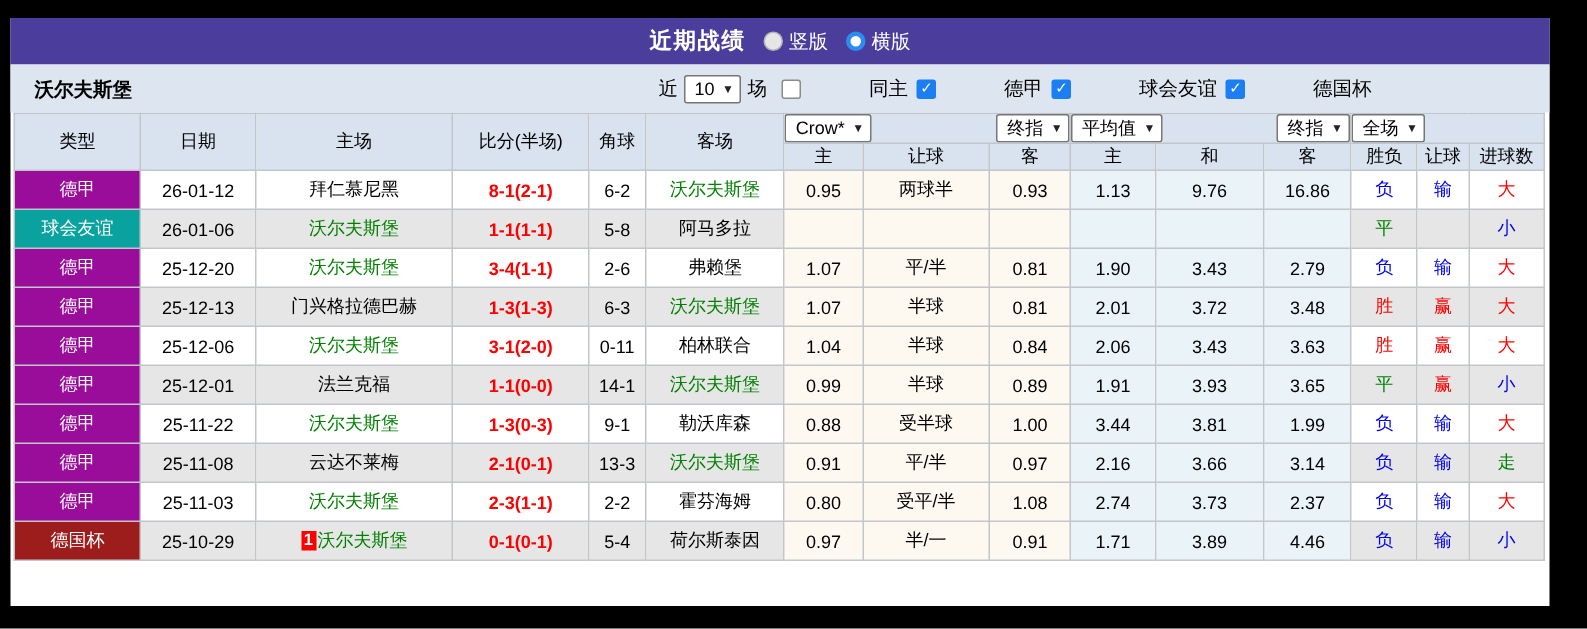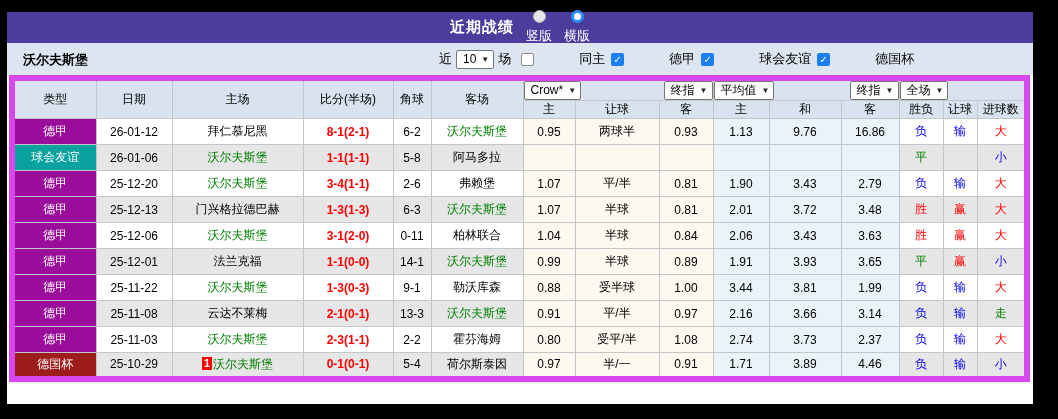--- a/index.html
+++ b/index.html
@@ -5,41 +5,41 @@
   html,body{margin:0;padding:0;}
   body{
     width:1058px;height:419px;background:#000;position:relative;overflow:hidden;
     font-family:"Liberation Sans","DejaVu Sans",sans-serif;
   }
   .content{position:absolute;left:7px;top:12px;width:1026px;height:392px;background:#fff;}
 
   
   .titlebar{height:31px;background:#4b3d9b;display:flex;align-items:center;justify-content:center;gap:12px;color:#fff;}
   .title{font-size:15px;font-weight:bold;letter-spacing:1px;}
-  .radio-item{display:flex;align-items:center;gap:4px;font-size:13px;cursor:default;flex-direction:column;}
+  .radio-item{display:flex;align-items:center;gap:4px;font-size:13px;cursor:default;}
   .radio{width:13px;height:13px;border-radius:50%;box-sizing:border-box;flex:0 0 auto;}
   .radio.off{background:#e6e6e6;border:1px solid #b5b5b5;}
   .radio.on{background:#fff;border:3px solid #2d8cf0;}
 
   
   .filterbar{height:32px;background:#dde6f0;position:relative;font-size:13px;color:#000;}
   .team{position:absolute;left:16px;top:8px;font-weight:bold;font-size:13px;}
   .controls{position:absolute;left:428px;top:5px;height:22px;display:flex;align-items:center;}
   .controls .lbl{margin:0 4px;}
   .sel{display:inline-flex;align-items:center;background:#fff;border:1px solid #767676;border-radius:2px;
        padding:1px 4px 1px 6px;font-size:12px;color:#000;line-height:15px;}
   .sel .arr{font-size:8px;margin-left:5px;color:#222;}
   .cb{width:13px;height:13px;box-sizing:border-box;display:inline-block;flex:0 0 auto;}
   .cb.off{background:#fff;border:1px solid #8b8b8b;border-radius:2px;}
   .cb.on{background:#1b7ef2;border-radius:2px;color:#fff;font-size:10px;line-height:13px;text-align:center;font-weight:bold;}
   .cbitem{display:flex;align-items:center;margin-left:6px;gap:44px;}
   .cbitem .cb{margin-right:1px;}
 
   
-  table{border-collapse:collapse;table-layout:fixed;margin-left:2px;width:1021px;font-size:12px;border:6px solid #d946ef;}
+  table{border-collapse:collapse;table-layout:fixed;margin-left:2px;width:1021px;font-size:12px;border:1px solid #d946ef;}
   th,td{border:1px solid #c2c6ca;text-align:center;padding:0;overflow:hidden;white-space:nowrap;}
   thead th{background:#d8e3ef;font-weight:normal;color:#000;}
   tr.h1{height:19px;} tr.h2{height:18px;}
   tbody tr{height:26px;}
   tbody tr:nth-child(even) td{background:#e6e6e6;}
   td.odds{background:#fdf8f0 !important;}
   td.avg{background:#e9f3f8 !important;}
   td.type{color:#fff;}
   .team-green{color:#008000;}
   .score{color:#ff0000;font-weight:bold;}

